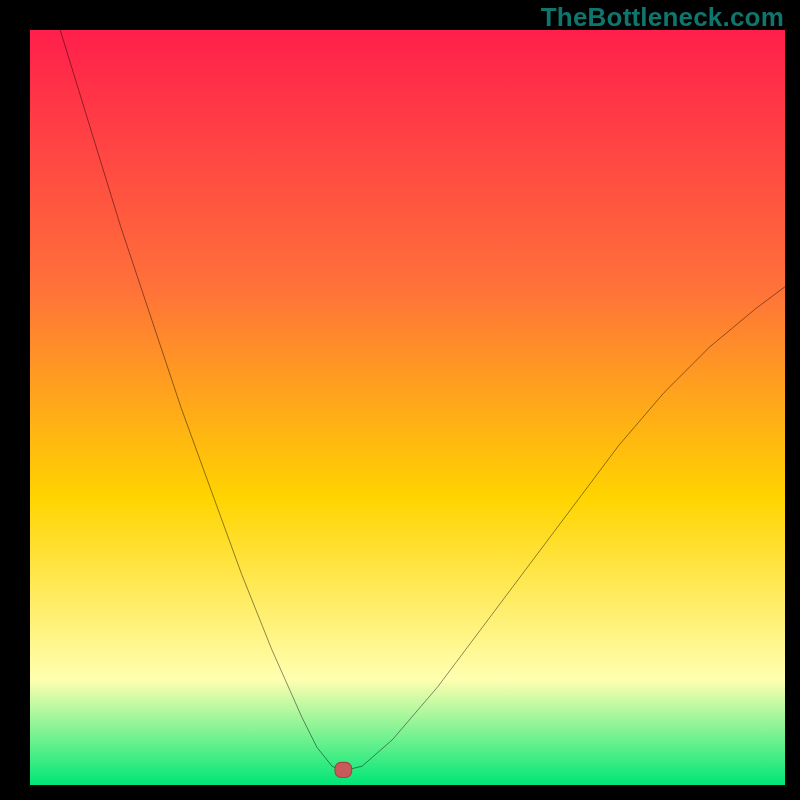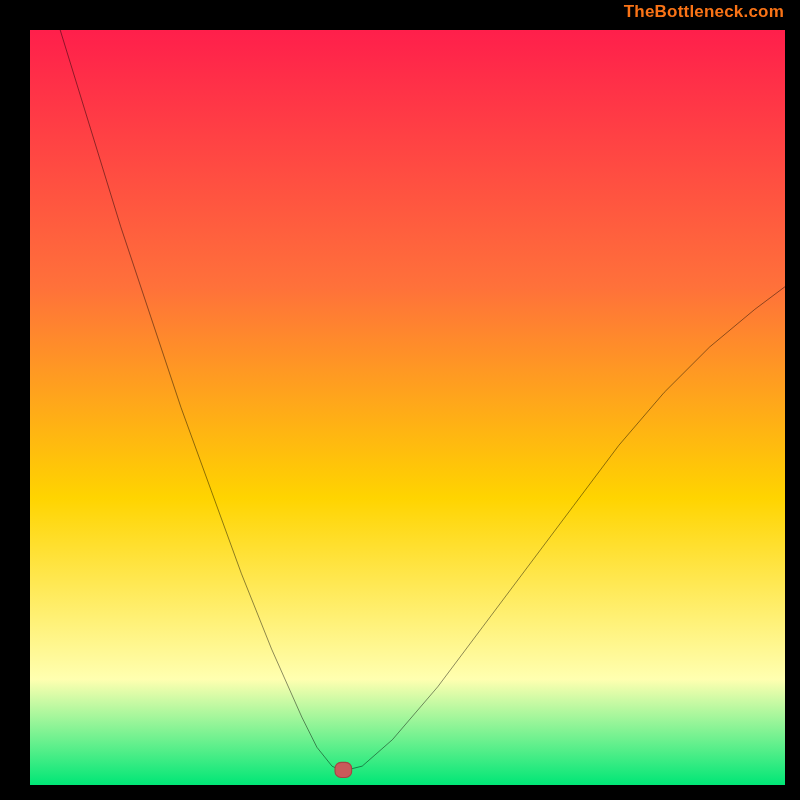--- a/index.html
+++ b/index.html
@@ -14,23 +14,23 @@
     position: relative;
     width: 800px;
     height: 800px;
     background: #000000;
   }
   .watermark {
     position: absolute;
     top: 2px;
     right: 16px;
     font-family: Arial, Helvetica, sans-serif;
-    font-size: 17px;
+    font-size: 26px;
     font-weight: bold;
-    color: #f97316;
+    color: #0f766e;
     letter-spacing: 0.2px;
     z-index: 5;
   }
   .plot {
     position: absolute;
     left: 30px;
     top: 30px;
     width: 755px;
     height: 755px;
   }

